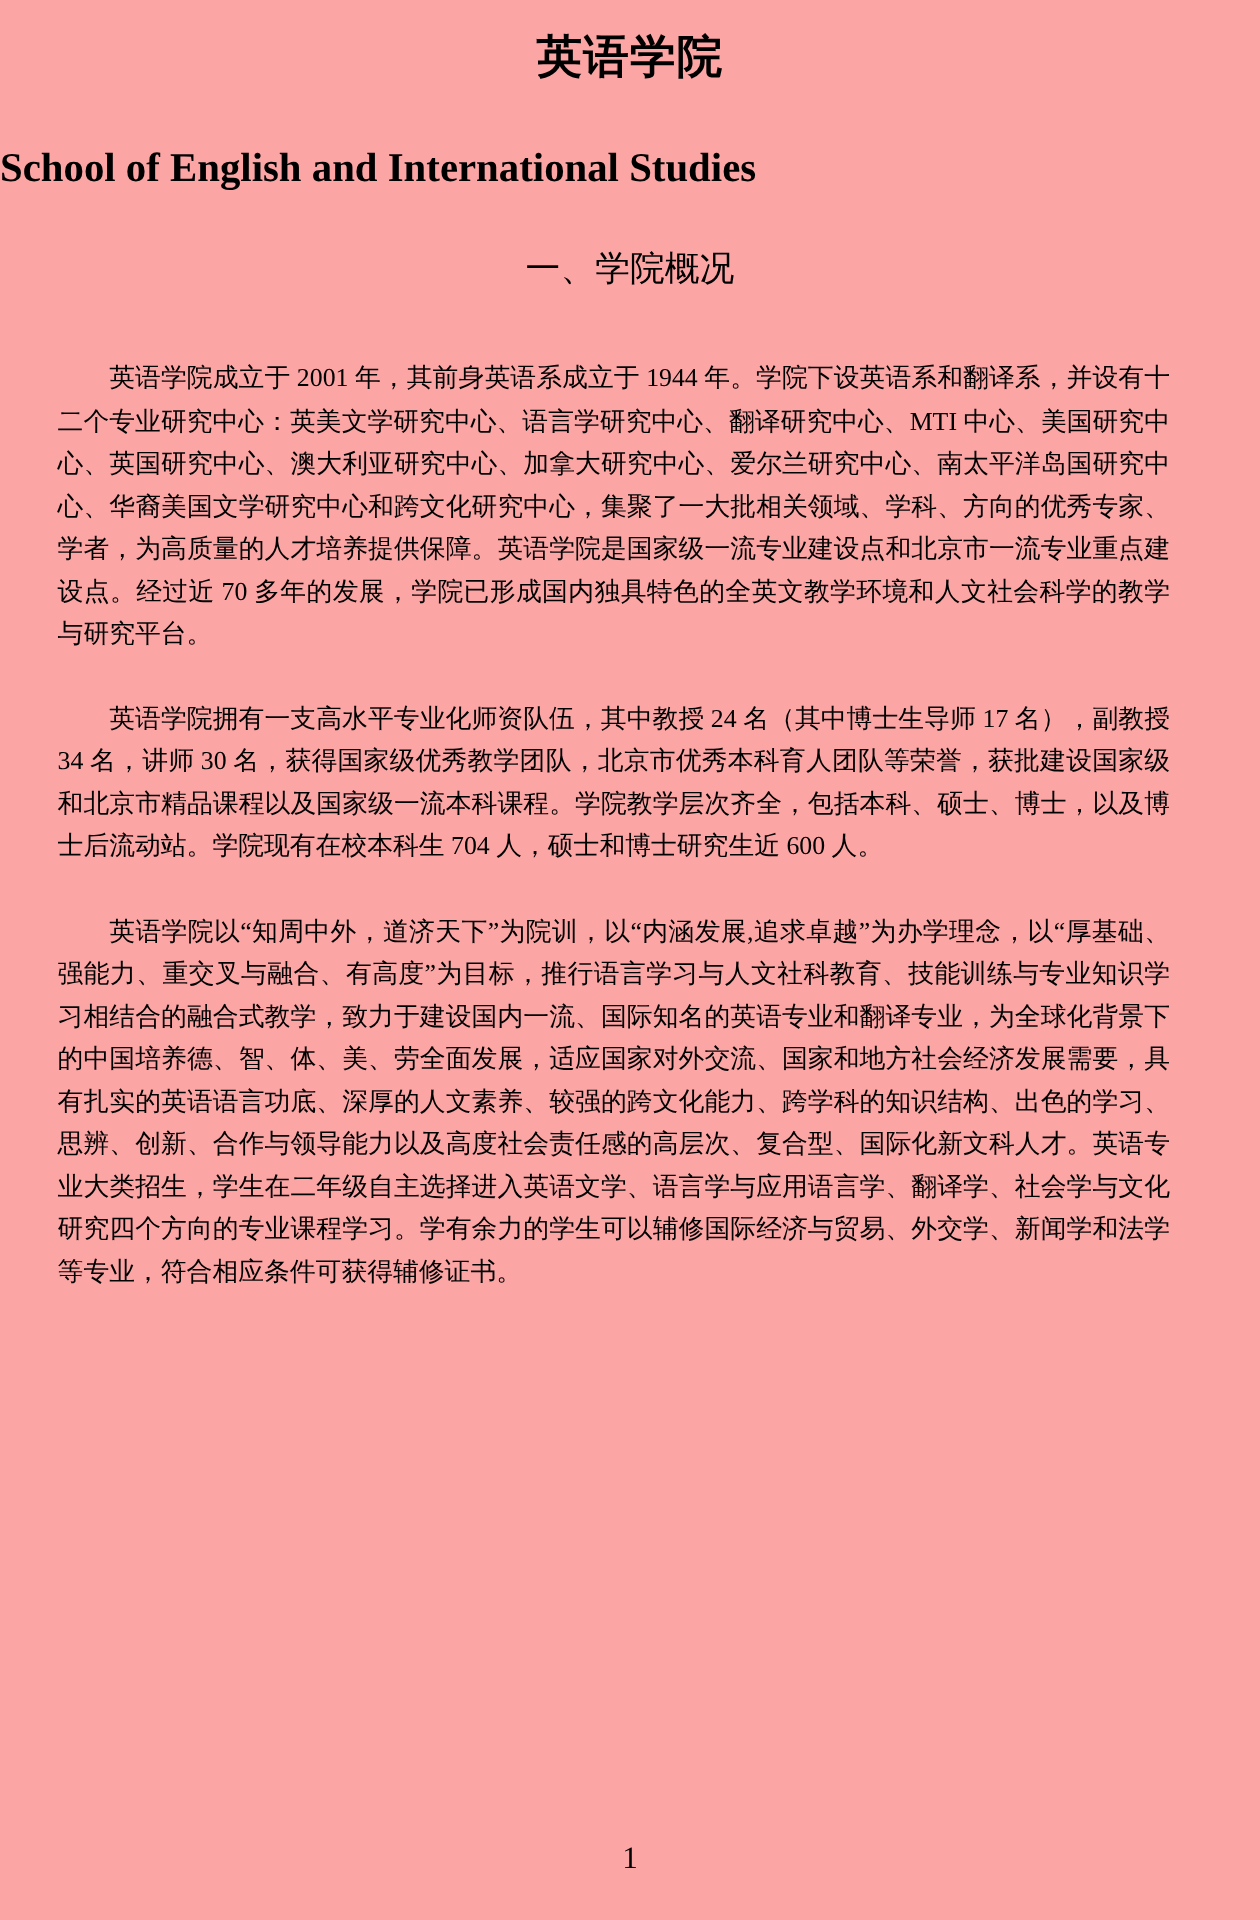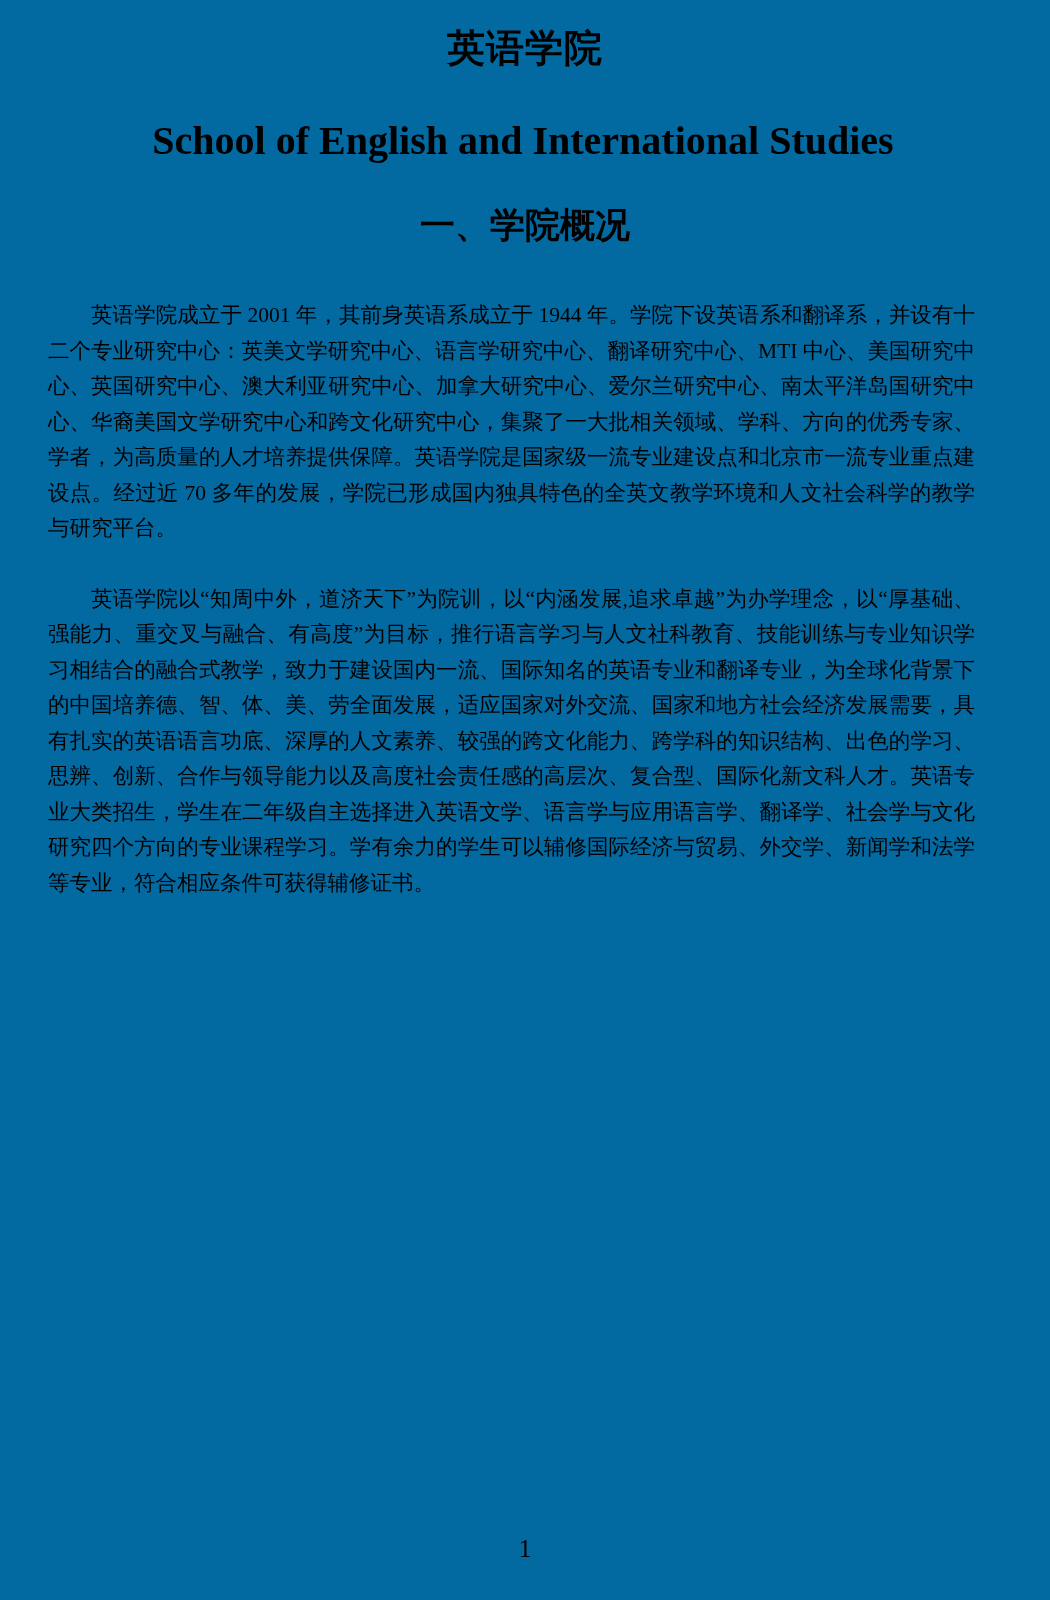--- a/index.html
+++ b/index.html
@@ -5,50 +5,50 @@
   html, body {
     margin: 0;
     padding: 0;
     background: #ffffff;
   }
   .page {
     position: relative;
     width: 1050px;
     height: 1600px;
     margin: 0 auto;
-    background: #0369a1;
+    background: #fca5a5;
     color: #000000;
     font-family: "Liberation Serif", "DejaVu Serif", serif;
     overflow: hidden;
     box-sizing: border-box;
   }
   .title-zh {
     margin: 0;
     padding-top: 25px;
     text-align: center;
     font-size: 38px;
     line-height: 46px;
     font-weight: 600;
     letter-spacing: 1px;
     font-family: "Liberation Serif", "DejaVu Serif", serif;
   }
   .title-en {
     margin: 52px 4px 0 0;
-    text-align: center;
-    font-size: 40px;
+    text-align: left;
+    font-size: 34px;
     line-height: 36px;
     font-weight: bold;
     font-family: "Liberation Serif", "DejaVu Serif", serif;
   }
   .section-heading {
     margin: 48px 0 0 0;
     text-align: center;
-    font-size: 35px;
+    font-size: 29px;
     line-height: 35px;
-    font-weight: bold;
+    font-weight: normal;
     font-family: "Liberation Sans", "DejaVu Sans", sans-serif;
   }
   .body-text {
     margin: 56px 75px 0 48px;
     font-size: 21.5px;
     line-height: 35.5px;
     text-align: justify;
     font-family: "Liberation Serif", "DejaVu Serif", serif;
   }
   .body-text p {
@@ -71,18 +71,19 @@
 <div class="page">
 
   <h1 class="title-zh">英语学院</h1>
 
   <h2 class="title-en">School of English and International Studies</h2>
 
   <h3 class="section-heading">一、学院概况</h3>
 
   <div class="body-text">
     <p>英语学院成立于 2001 年，其前身英语系成立于 1944 年。学院下设英语系和翻译系，并设有十二个专业研究中心：英美文学研究中心、语言学研究中心、翻译研究中心、MTI 中心、美国研究中心、英国研究中心、澳大利亚研究中心、加拿大研究中心、爱尔兰研究中心、南太平洋岛国研究中心、华裔美国文学研究中心和跨文化研究中心，集聚了一大批相关领域、学科、方向的优秀专家、学者，为高质量的人才培养提供保障。英语学院是国家级一流专业建设点和北京市一流专业重点建设点。经过近 70 多年的发展，学院已形成国内独具特色的全英文教学环境和人文社会科学的教学与研究平台。</p>
+    <p>英语学院拥有一支高水平专业化师资队伍，其中教授 24 名（其中博士生导师 17 名），副教授 34 名，讲师 30 名，获得国家级优秀教学团队，北京市优秀本科育人团队等荣誉，获批建设国家级和北京市精品课程以及国家级一流本科课程。学院教学层次齐全，包括本科、硕士、博士，以及博士后流动站。学院现有在校本科生 704 人，硕士和博士研究生近 600 人。</p>
     <p>英语学院以“知周中外，道济天下”为院训，以“内涵发展,追求卓越”为办学理念，以“厚基础、强能力、重交叉与融合、有高度”为目标，推行语言学习与人文社科教育、技能训练与专业知识学习相结合的融合式教学，致力于建设国内一流、国际知名的英语专业和翻译专业，为全球化背景下的中国培养德、智、体、美、劳全面发展，适应国家对外交流、国家和地方社会经济发展需要，具有扎实的英语语言功底、深厚的人文素养、较强的跨文化能力、跨学科的知识结构、出色的学习、思辨、创新、合作与领导能力以及高度社会责任感的高层次、复合型、国际化新文科人才。英语专业大类招生，学生在二年级自主选择进入英语文学、语言学与应用语言学、翻译学、社会学与文化研究四个方向的专业课程学习。学有余力的学生可以辅修国际经济与贸易、外交学、新闻学和法学等专业，符合相应条件可获得辅修证书。</p>
   </div>
 
   <div class="page-number">1</div>
 
 </div>
 
 </body></html>

